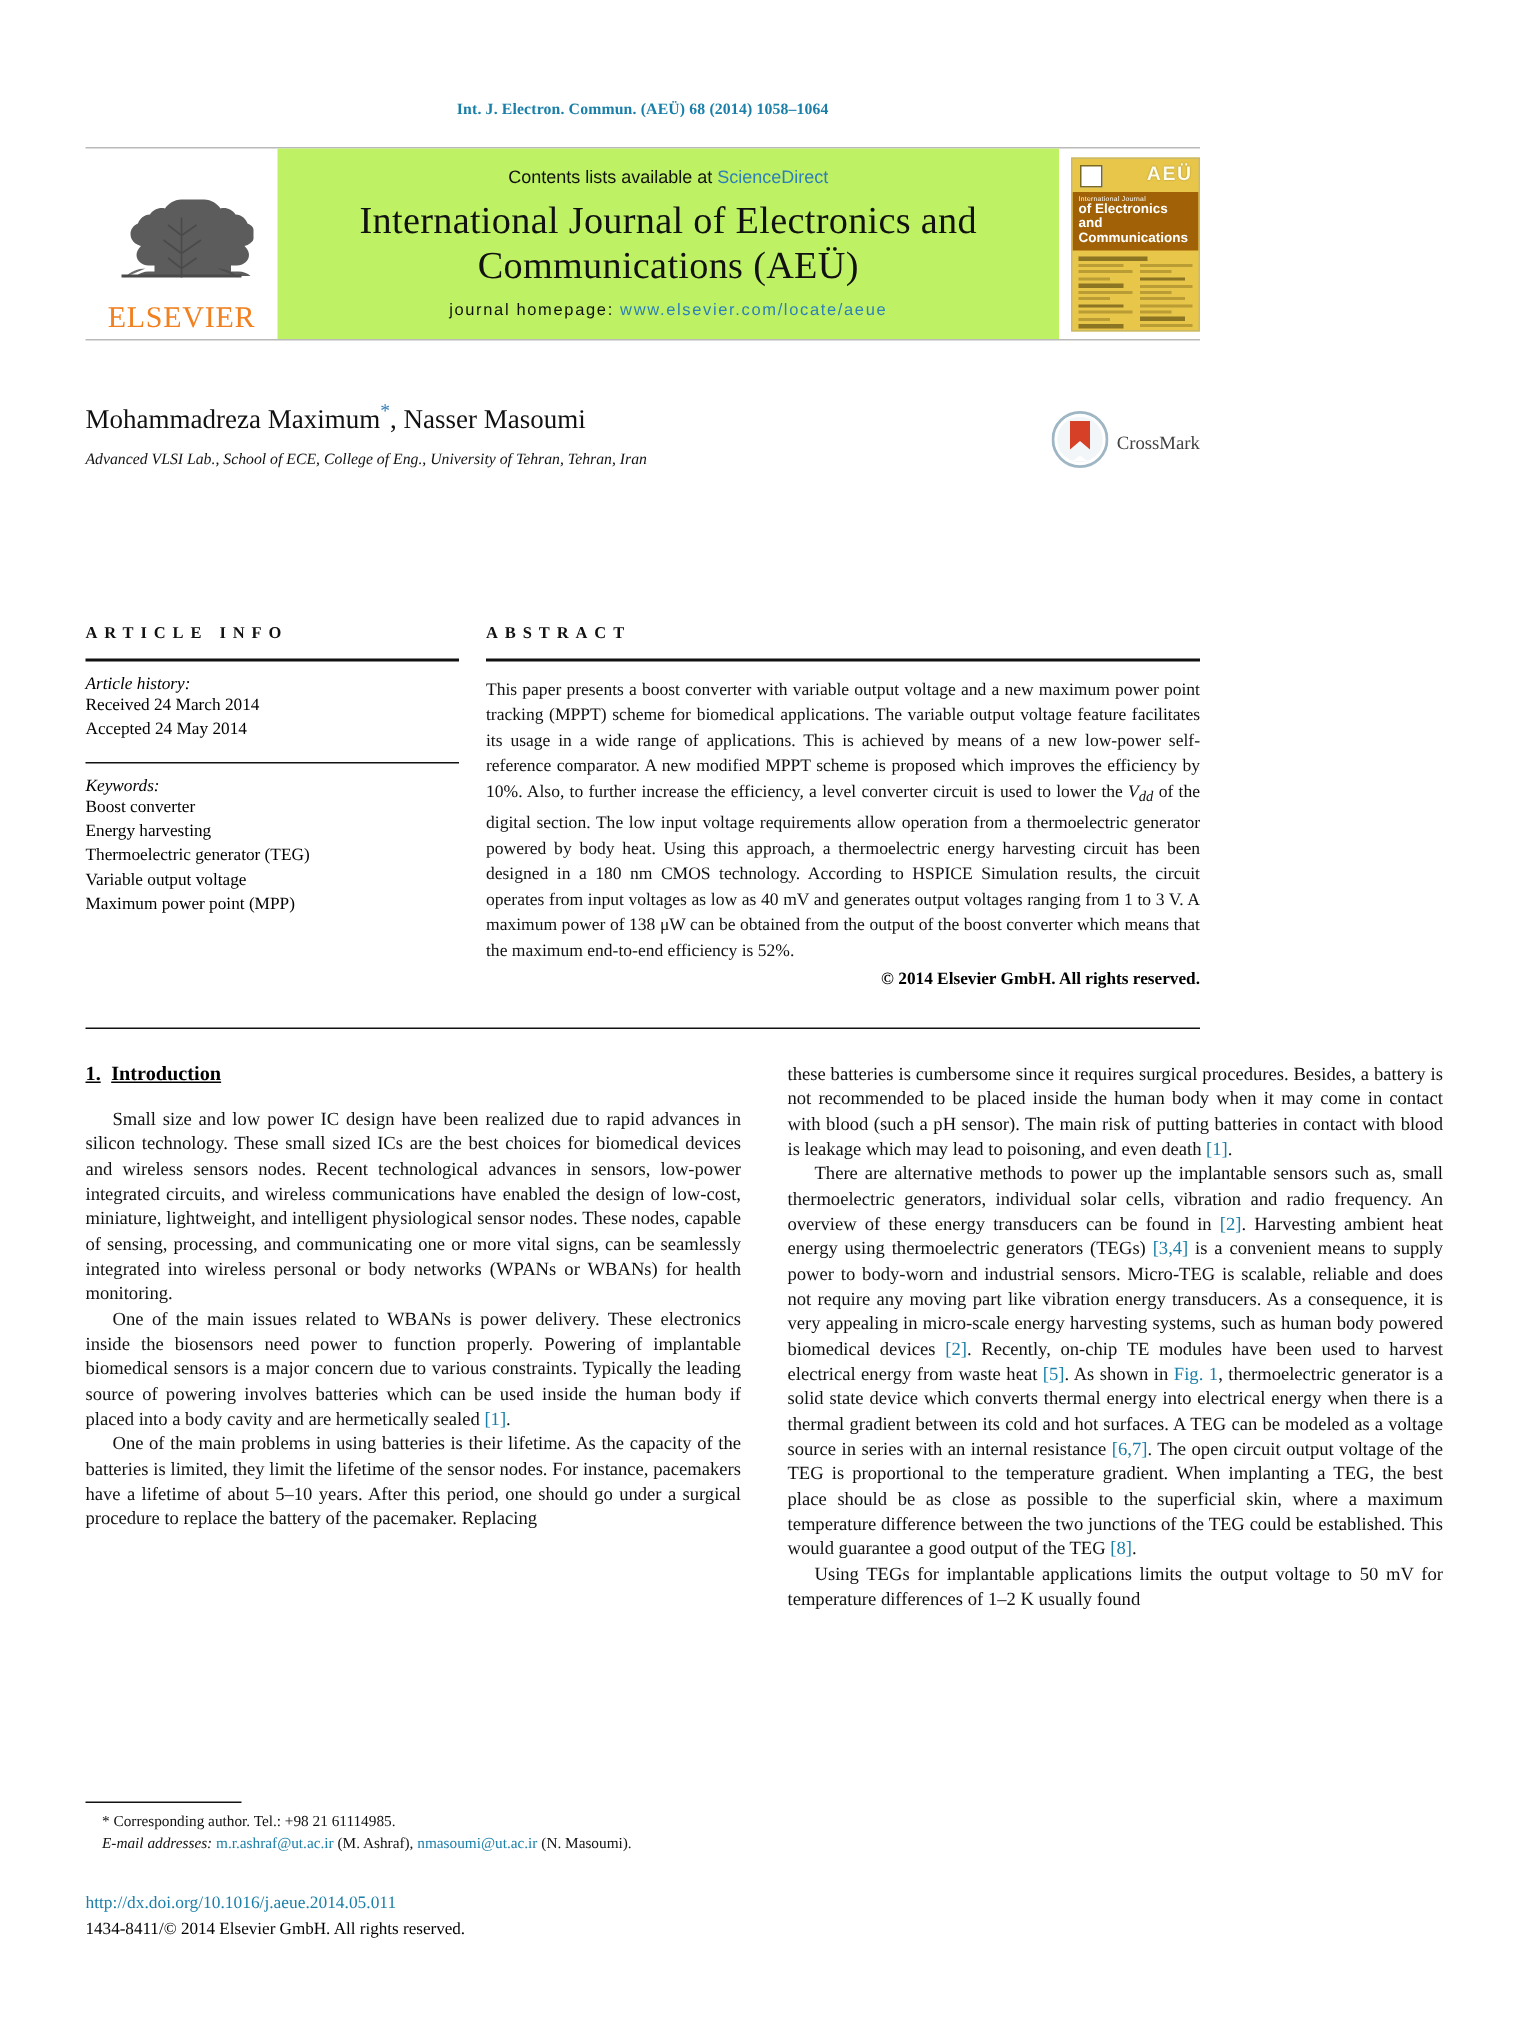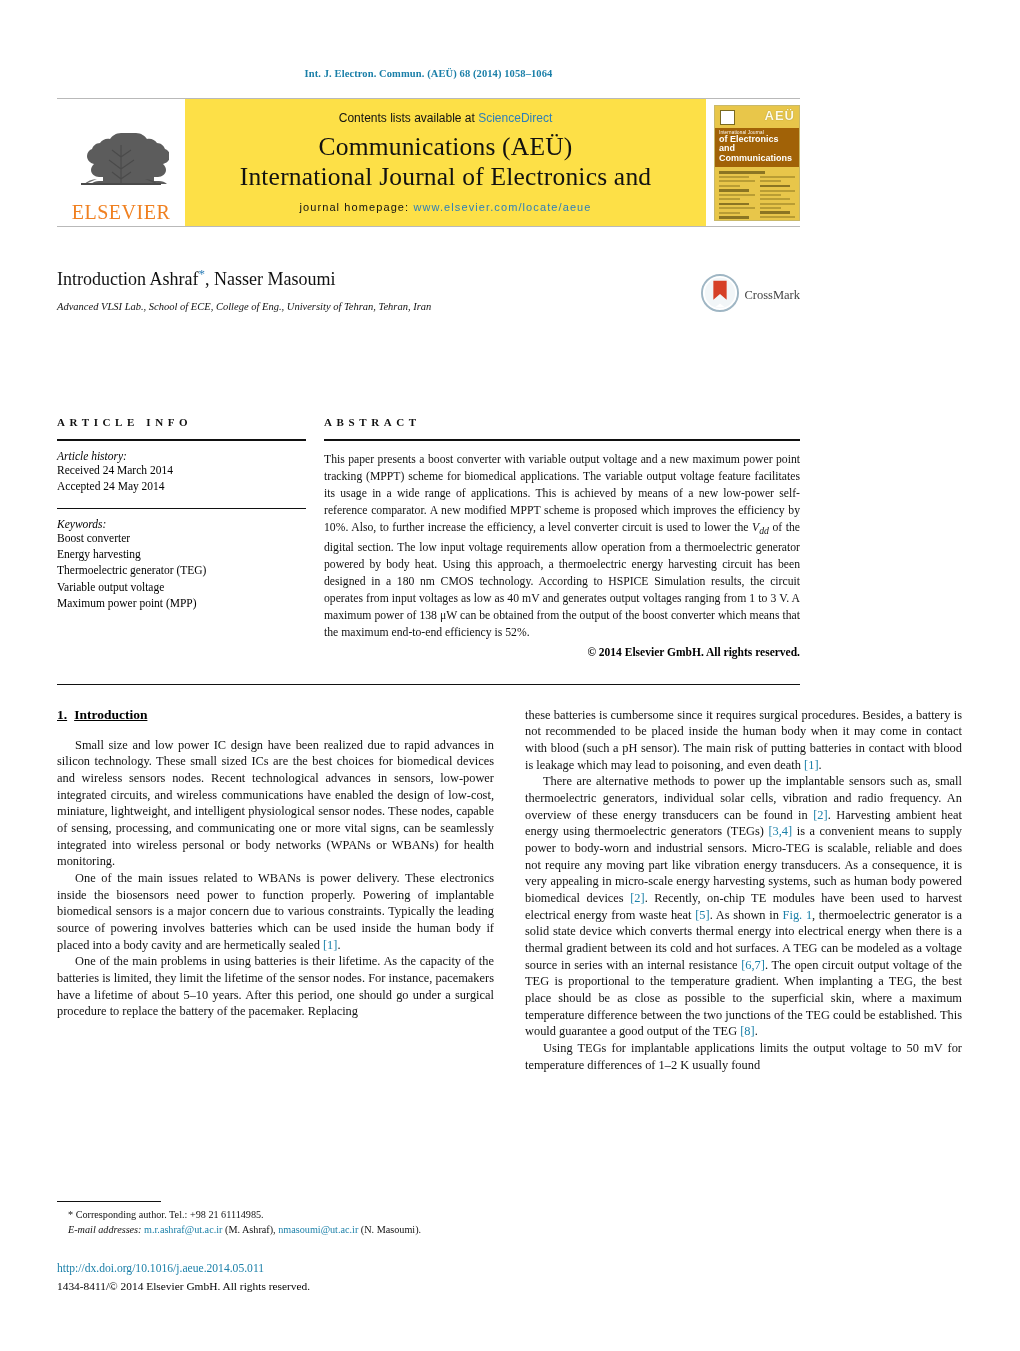--- a/index.html
+++ b/index.html
@@ -56,21 +56,21 @@
   .elsevier-word {
     font-family: "Liberation Serif", serif;
     color: #f08020;
     font-size: 20px;
     letter-spacing: .5px;
     line-height: 1;
     margin-top: 1px;
   }
   .masthead-center {
     flex: 1 1 auto;
-    background: #fde047;
+    background: #bef264;
     display: flex;
     flex-direction: column;
     align-items: center;
     justify-content: center;
     padding: 6px 0 7px 0;
     box-sizing: border-box;
   }
   .contents-line {
     font-family: "Liberation Sans", sans-serif;
     font-size: 12px;
@@ -313,22 +313,22 @@
         </svg>
       </span>
       <div class="elsevier-word">ELSEVIER</div>
     </div>
 
     <div class="masthead-center">
       <div class="contents-line">
         <span>Contents lists available at </span><span class="sd">ScienceDirect</span>
       </div>
       <div class="journal-title">
+        <div>International Journal of Electronics and</div>
         <div>Communications (AEÜ)</div>
-        <div>International Journal of Electronics and</div>
       </div>
       <div class="homepage-line">
         <span>journal homepage:</span>
         <span class="url">www.elsevier.com/locate/aeue</span>
       </div>
     </div>
 
     <div class="cover-box">
       <div class="cover">
         <div class="cv-top">
@@ -370,21 +370,21 @@
 
             </div>
           </div>
 
         </div>
       </div>
     </div>
   </div>
 
   <div class="title-block">
-    <div class="authors"><span>Introduction Ashraf</span><span class="star">*</span><span>, Nasser Masoumi</span></div>
+    <div class="authors"><span>Mohammadreza Maximum</span><span class="star">*</span><span>, Nasser Masoumi</span></div>
     <div class="affiliation">Advanced VLSI Lab., School of ECE, College of Eng., University of Tehran, Tehran, Iran</div>
 
     <div class="crossmark">
       <span>
         <svg width="38" height="38" viewBox="0 0 40 40" aria-hidden="true">
           <circle cx="20" cy="20" r="19" fill="#ffffff" stroke="#9fb6c4" stroke-width="2"></circle>
           <circle cx="20" cy="20" r="16" fill="#f2f6f8"></circle>
           <path d="M13 7h14v20l-7-6-7 6z" fill="#d64027"></path>
           <path d="M20 31l-5 4h10z" fill="#ffffff"></path>
         </svg>

